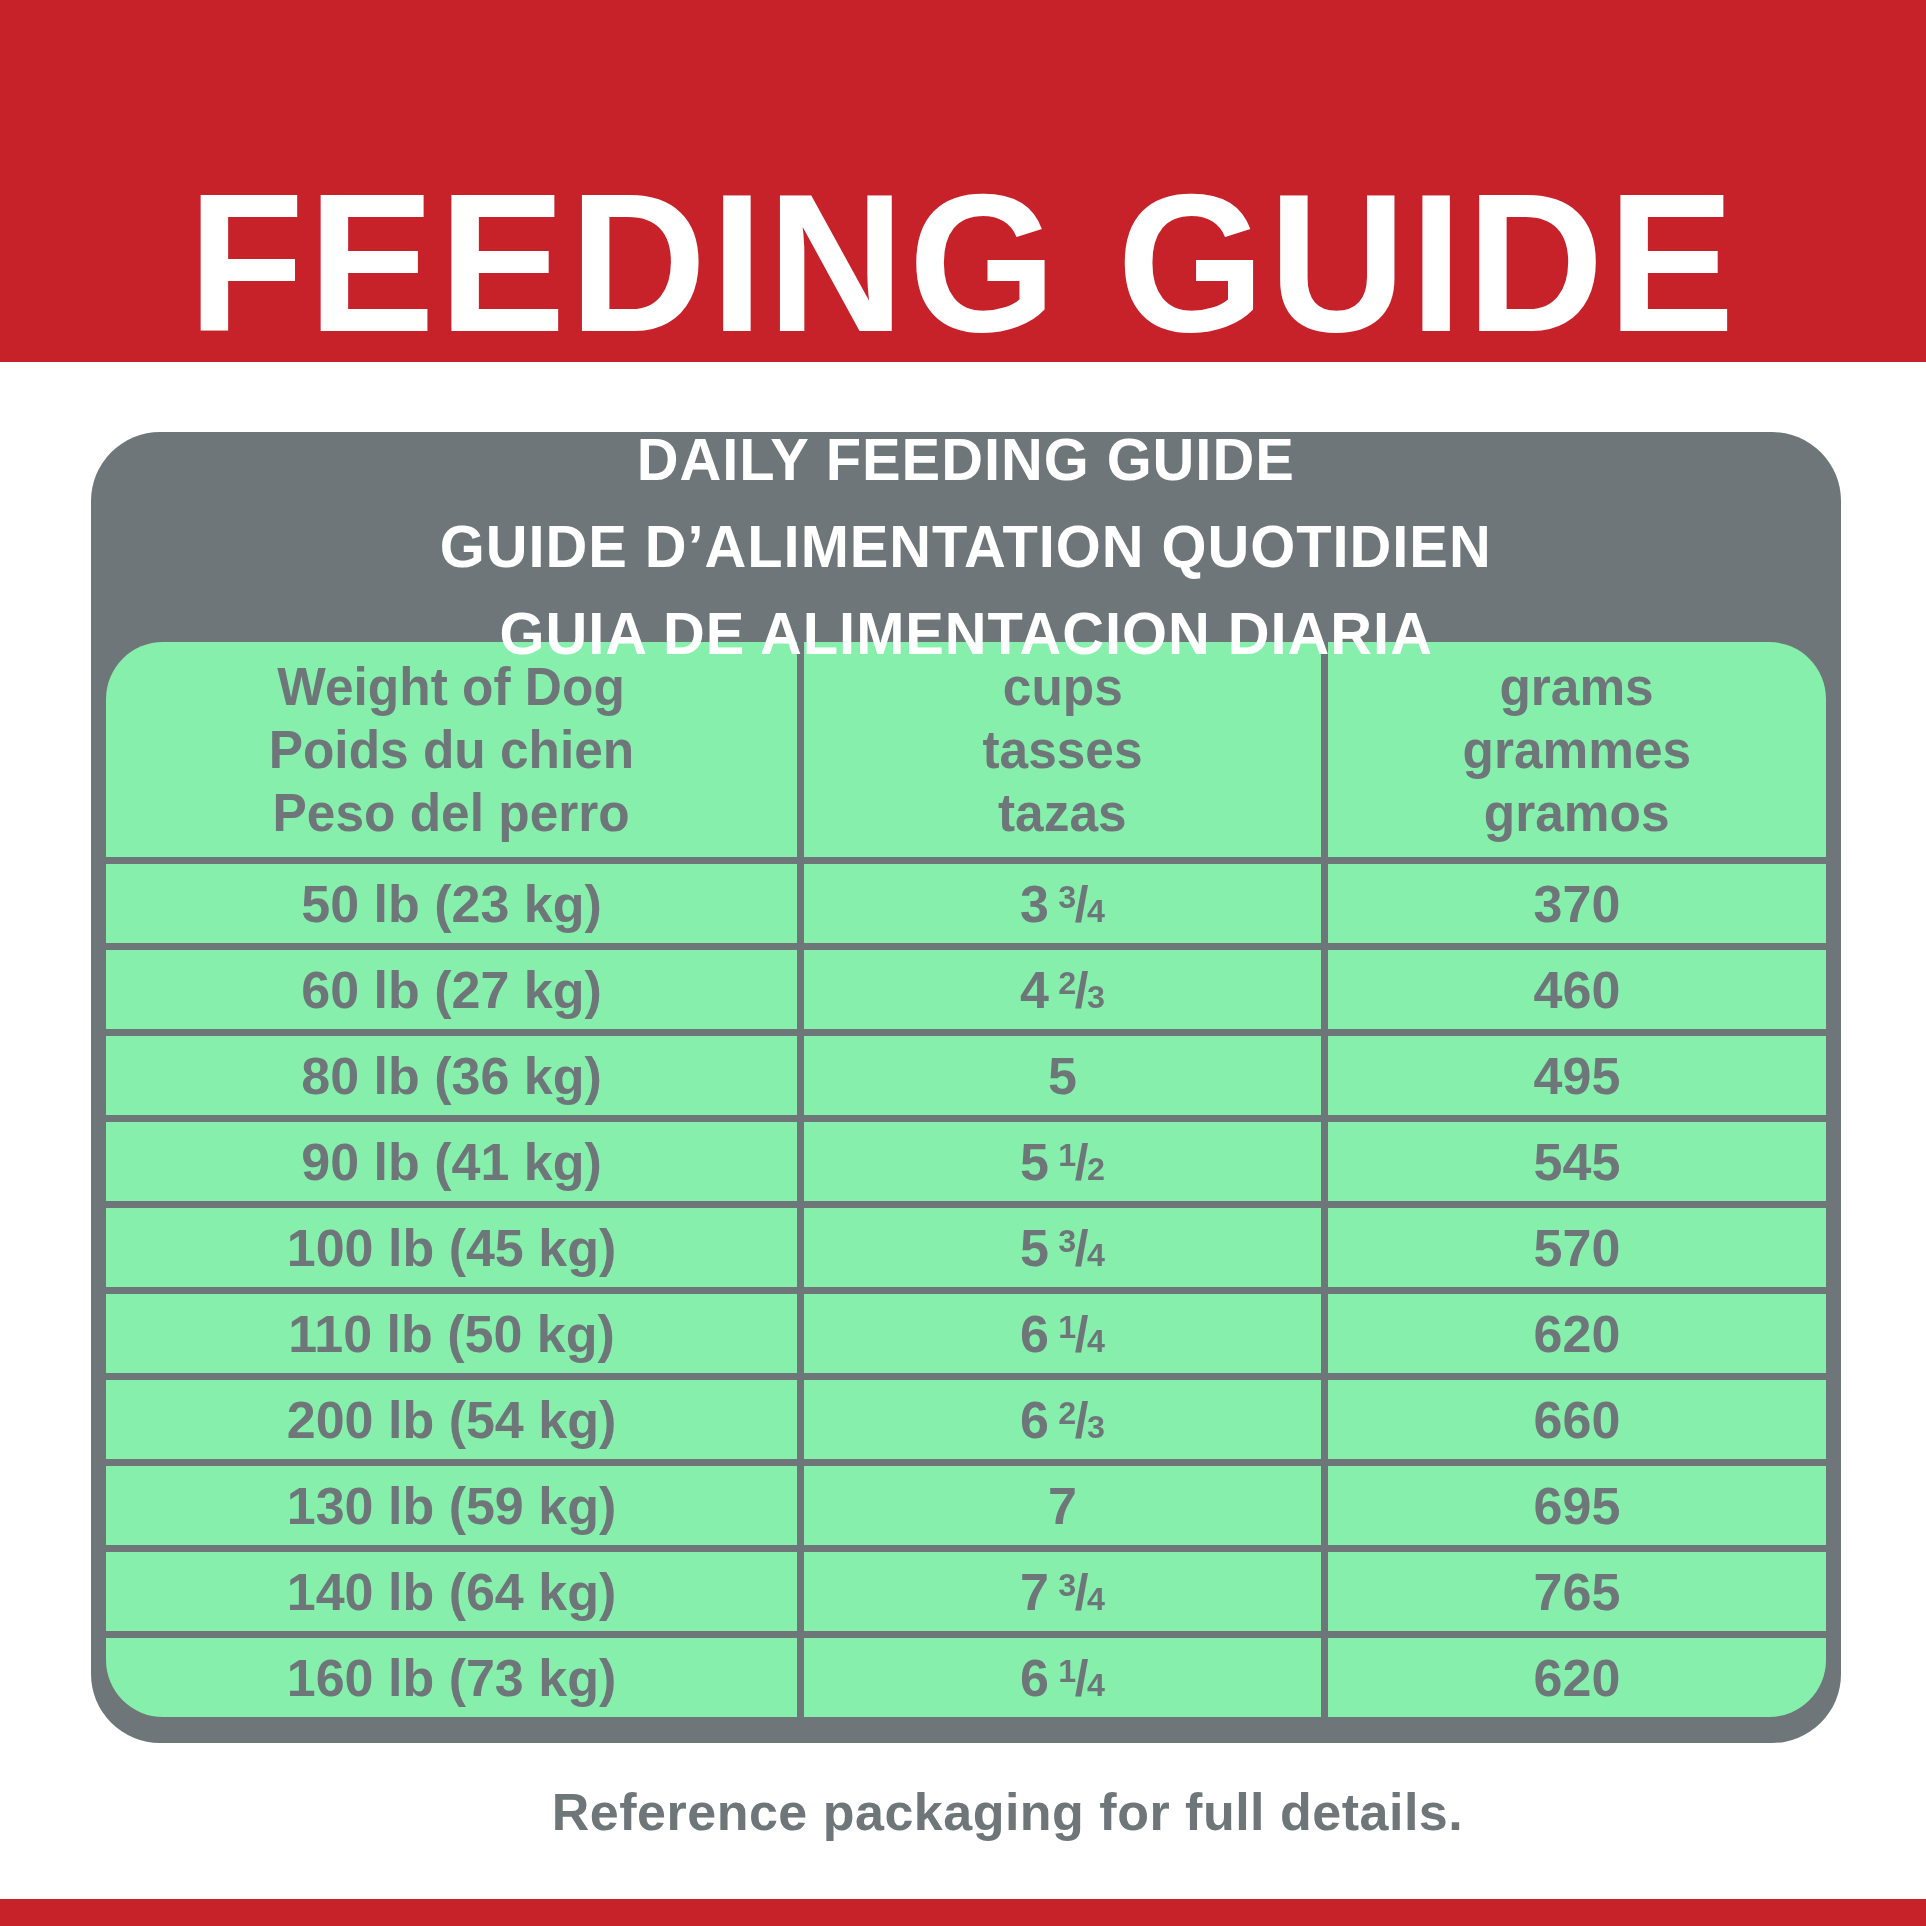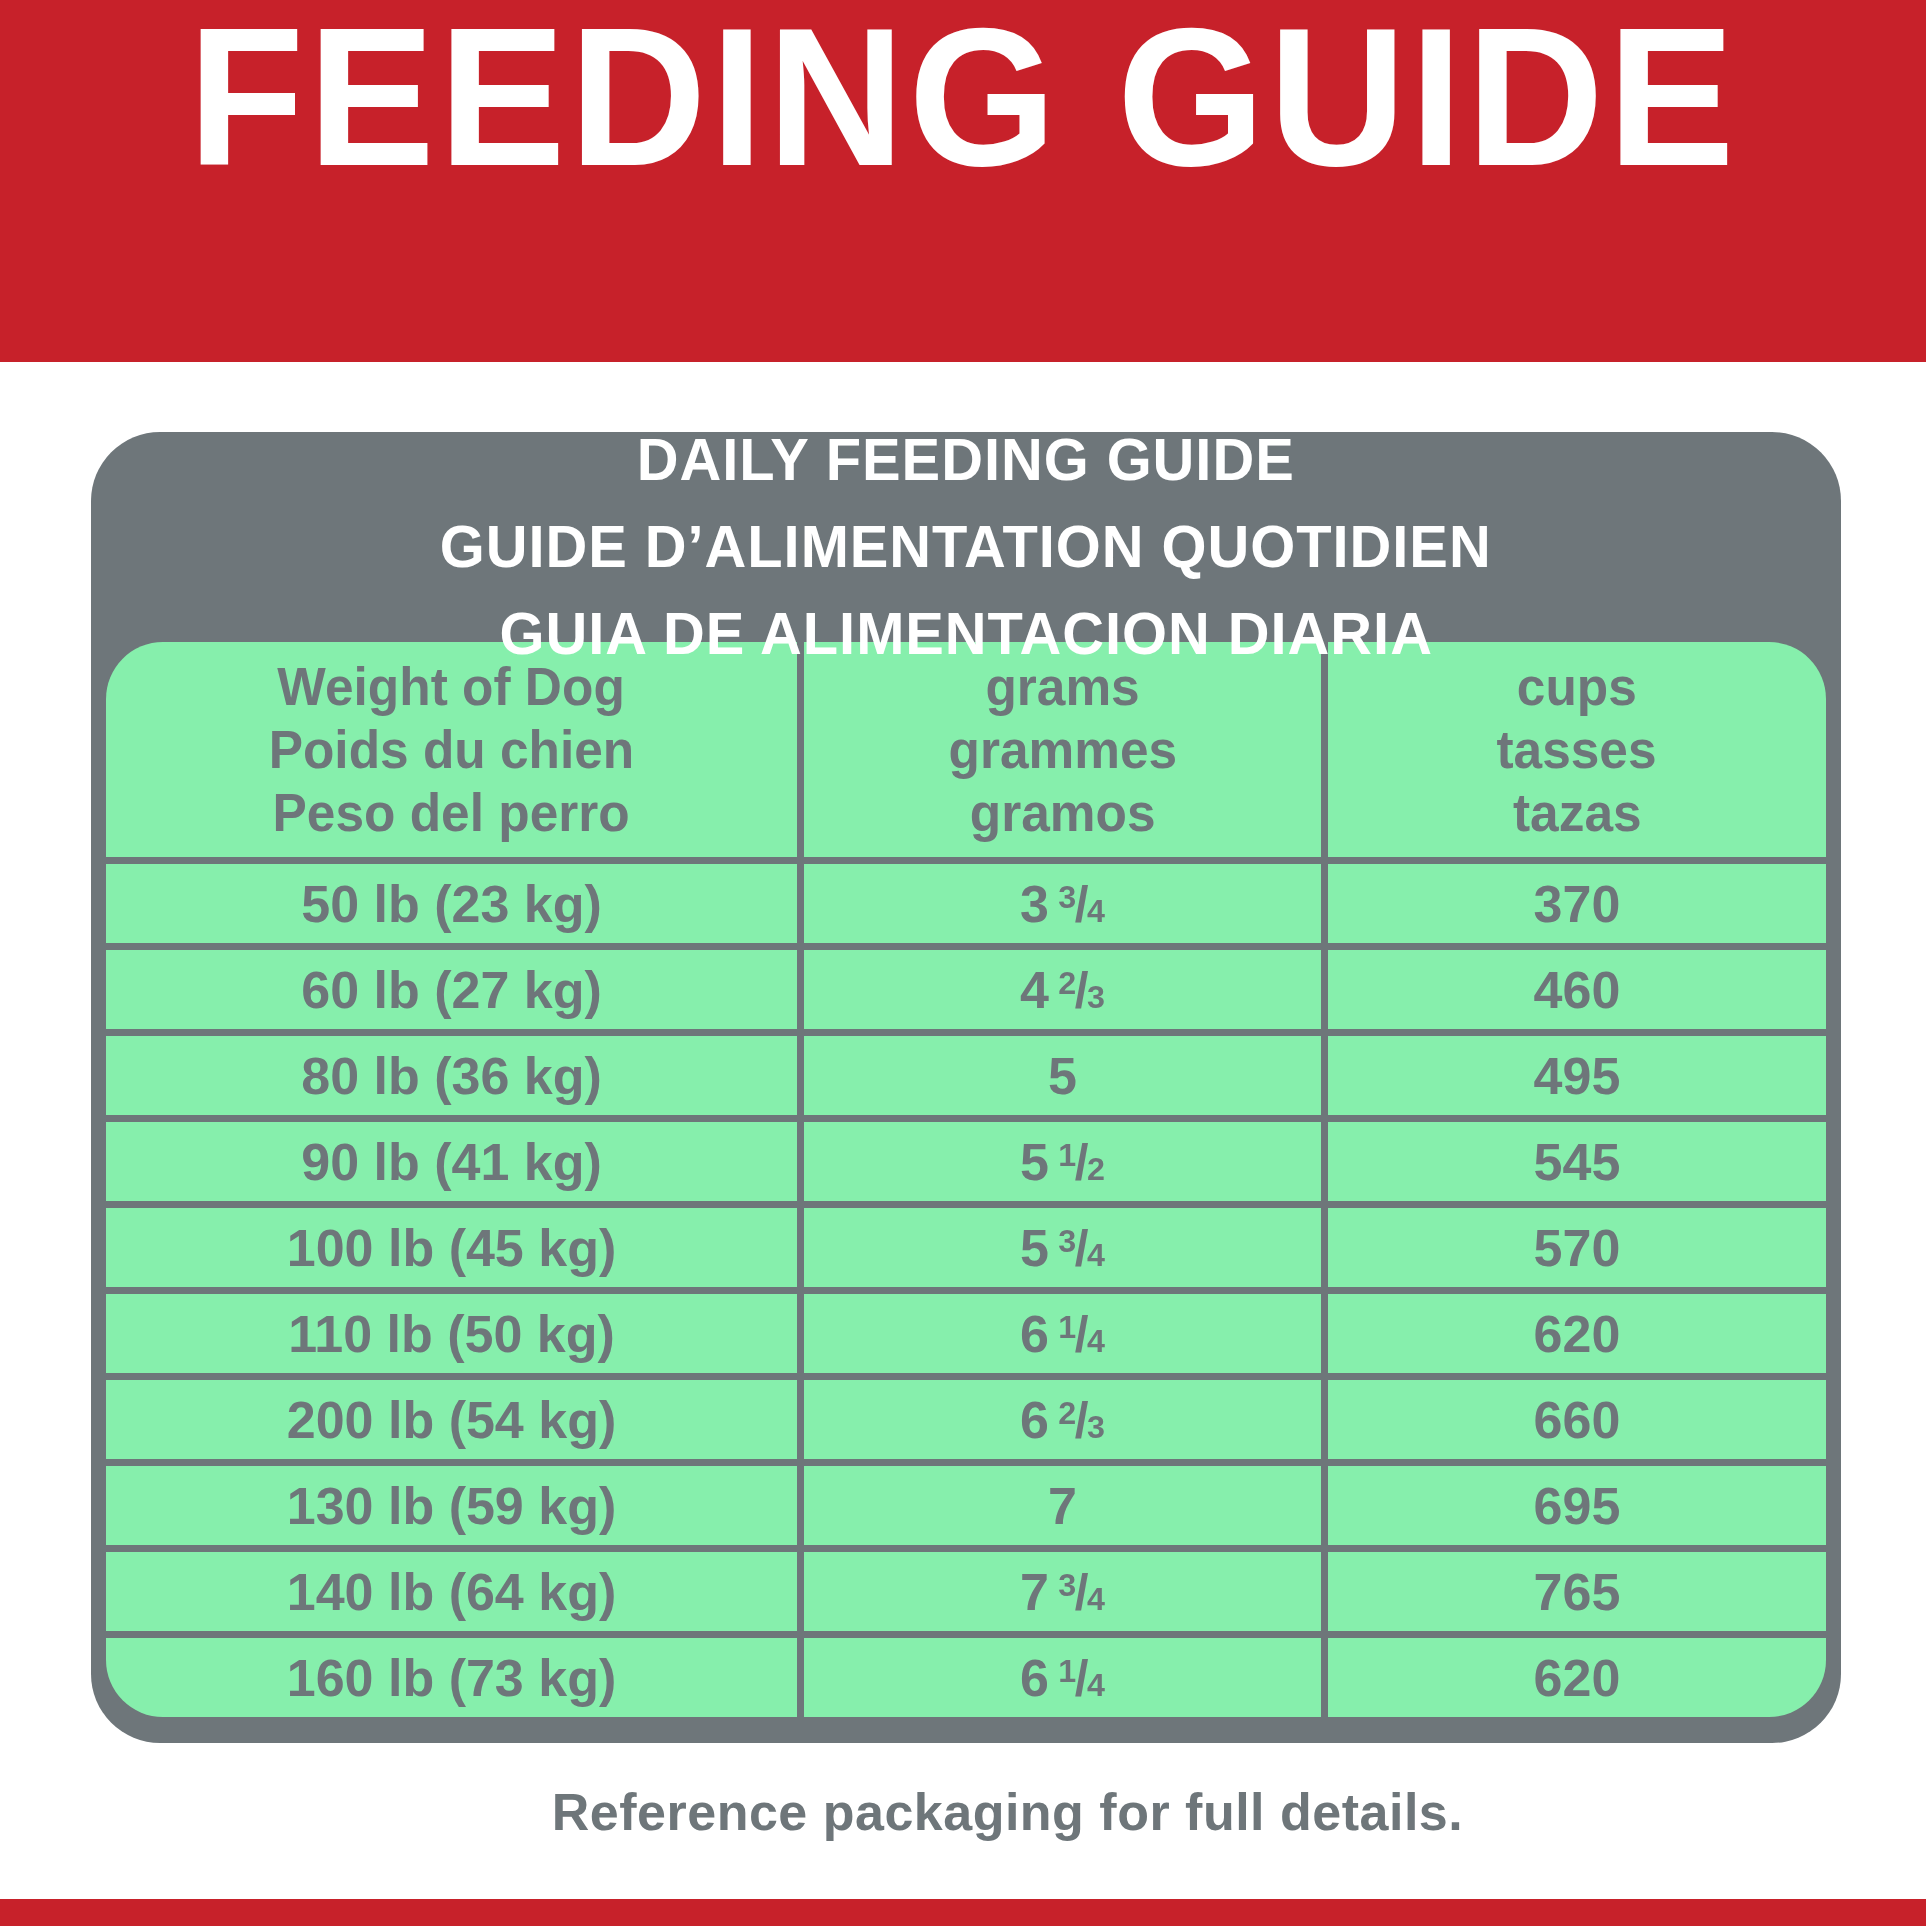--- a/index.html
+++ b/index.html
@@ -17,21 +17,21 @@
   }
 
   
   .banner-top {
     position: absolute;
     left: 0; top: 0;
     width: 1927px;
     height: 362px;
     background: var(--red, #C7212A);
     display: flex;
-    align-items: flex-start;
+    align-items: flex-end;
     justify-content: center;
   }
   .banner-title {
     color: #ffffff;
     font-size: 196px;
     font-weight: bold;
     letter-spacing: 4px;
     line-height: 1;
     transform: scaleX(0.97);
     white-space: nowrap;
@@ -144,29 +144,29 @@
       <div class="card-title-line">GUIA DE ALIMENTACION DIARIA</div>
     </div>
 
     <div class="grid" id="feeding-grid">
         <div class="cell header">
           <div class="header-line">Weight of Dog</div>
           <div class="header-line">Poids du chien</div>
           <div class="header-line">Peso del perro</div>
         </div>
         <div class="cell header">
+          <div class="header-line">cups</div>
+          <div class="header-line">tasses</div>
+          <div class="header-line">tazas</div>
+        </div>
+        <div class="cell header">
           <div class="header-line">grams</div>
           <div class="header-line">grammes</div>
           <div class="header-line">gramos</div>
         </div>
-        <div class="cell header">
-          <div class="header-line">cups</div>
-          <div class="header-line">tasses</div>
-          <div class="header-line">tazas</div>
-        </div>
         <div class="cell data">50 lb (23 kg)</div>
         <div class="cell data">
           <span class="whole">3</span>
           <span class="frac"><span class="fnum">3</span><span class="fslash">/</span><span class="fden">4</span></span>
         </div>
         <div class="cell data">370</div>
         <div class="cell data">60 lb (27 kg)</div>
         <div class="cell data">
           <span class="whole">4</span>
           <span class="frac"><span class="fnum">2</span><span class="fslash">/</span><span class="fden">3</span></span>

